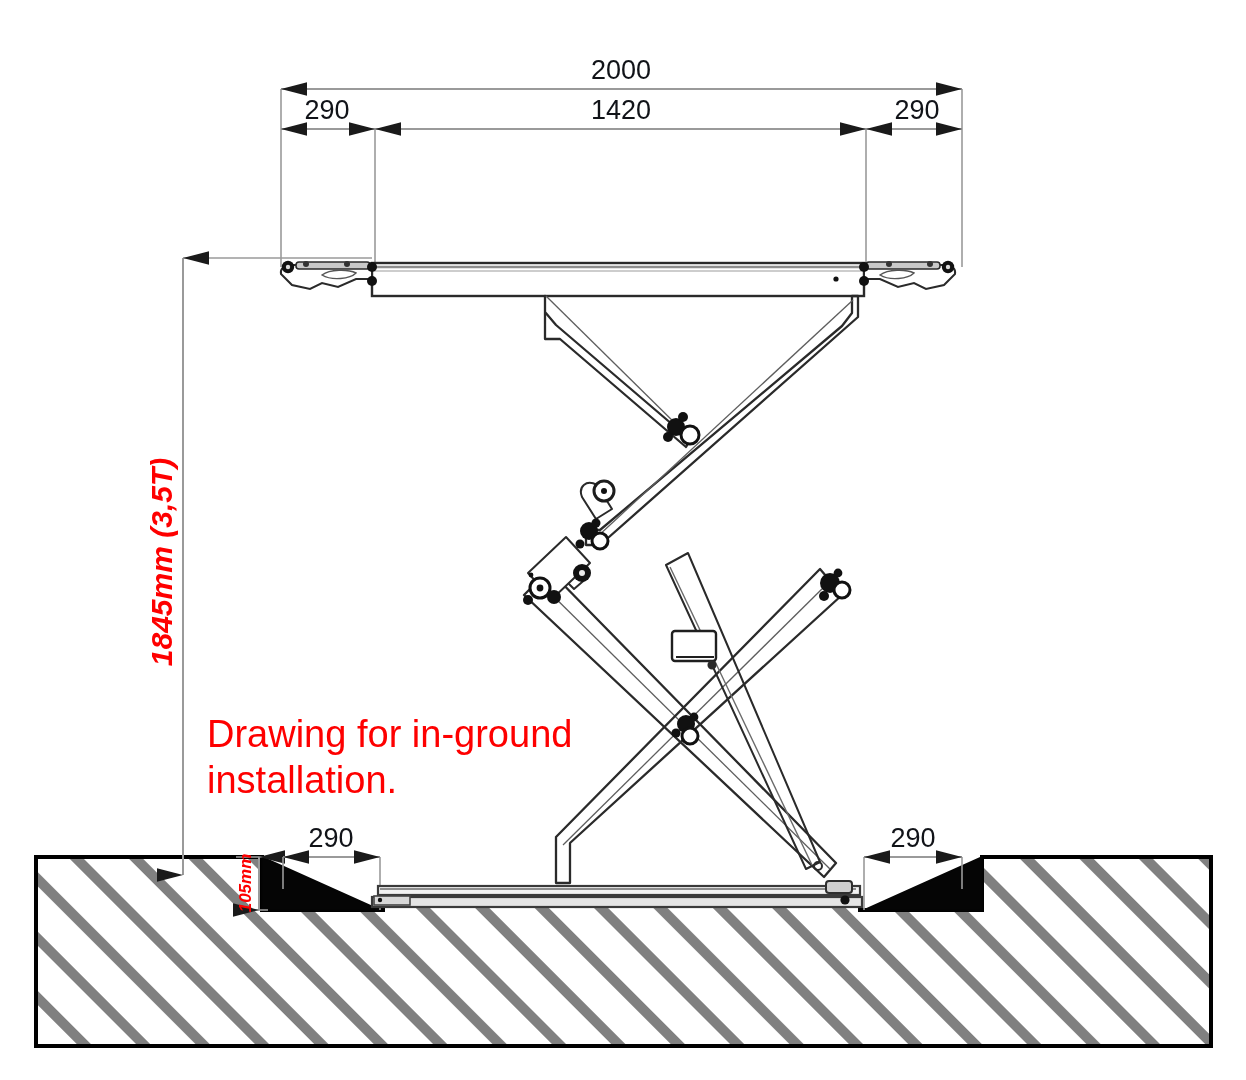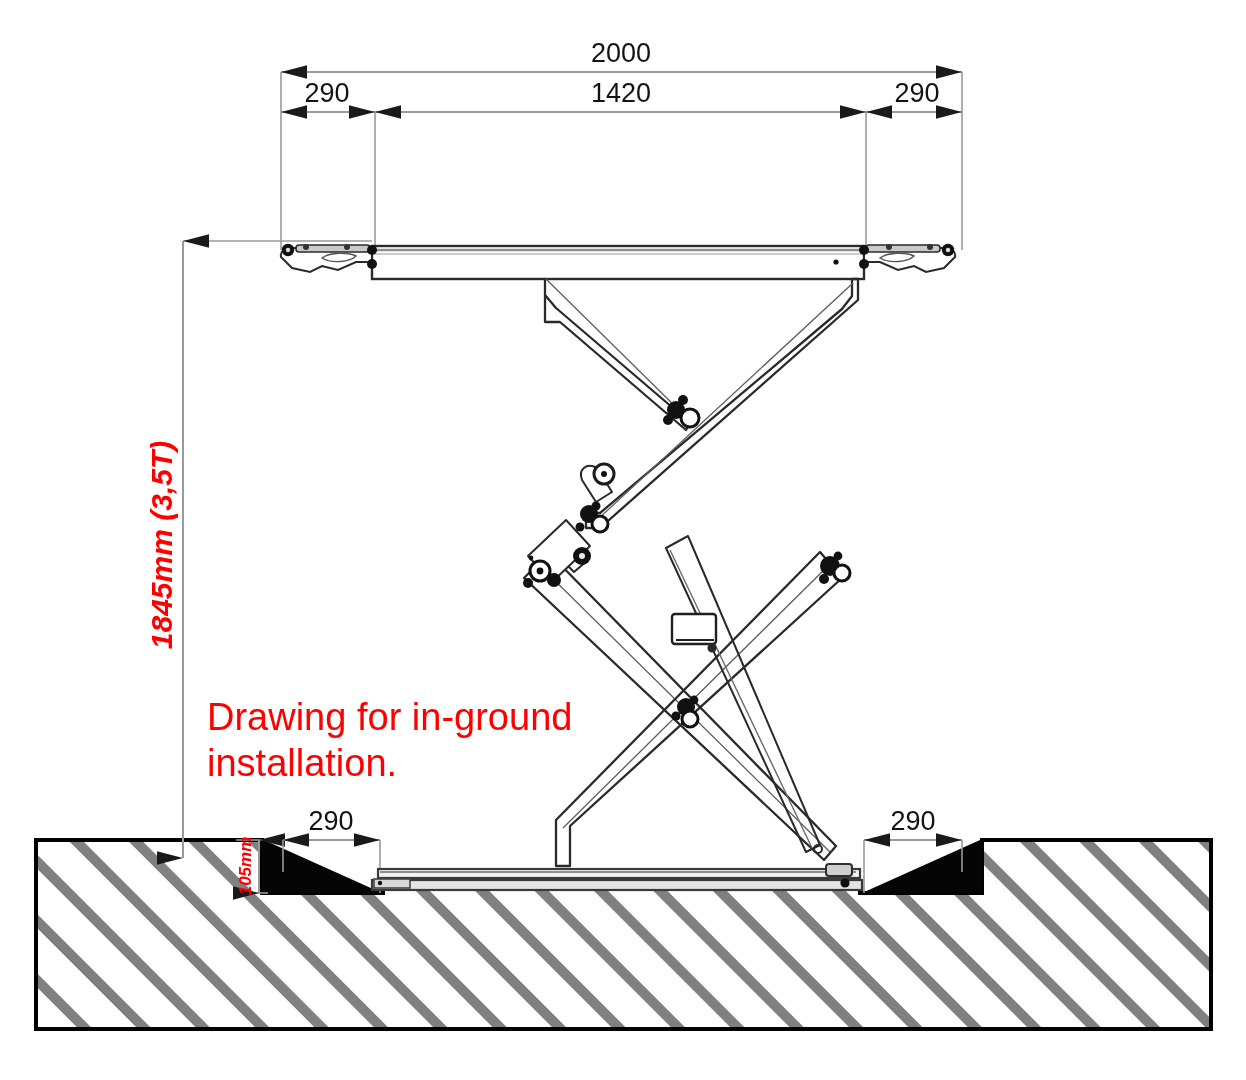--- a/index.html
+++ b/index.html
@@ -1,18 +1,18 @@
 <!DOCTYPE html>
 <html><head>
 <meta charset="utf-8">
 <style>
   html,body{margin:0;padding:0;background:#ffffff;}
   body{width:1246px;height:1080px;position:relative;overflow:hidden;
        font-family:"Liberation Sans", sans-serif;}
-  #stage{position:absolute;left:0;top:0;width:1246px;height:844px;}
+  #stage{position:absolute;left:0;top:17px;width:1246px;height:844px;}
   svg{display:block;}
   .dimtext{font-family:"Liberation Sans", sans-serif;font-size:27px;fill:#111318;}
   .redtext{font-family:"Liberation Sans", sans-serif;fill:#fe0000;}
   .note{font-size:38px;}
   .vlabel{font-size:30px;font-style:italic;font-weight:700;}
   .vlabel-sm{font-size:17px;font-style:italic;font-weight:700;}
 </style>
 </head>
 <body>
 

